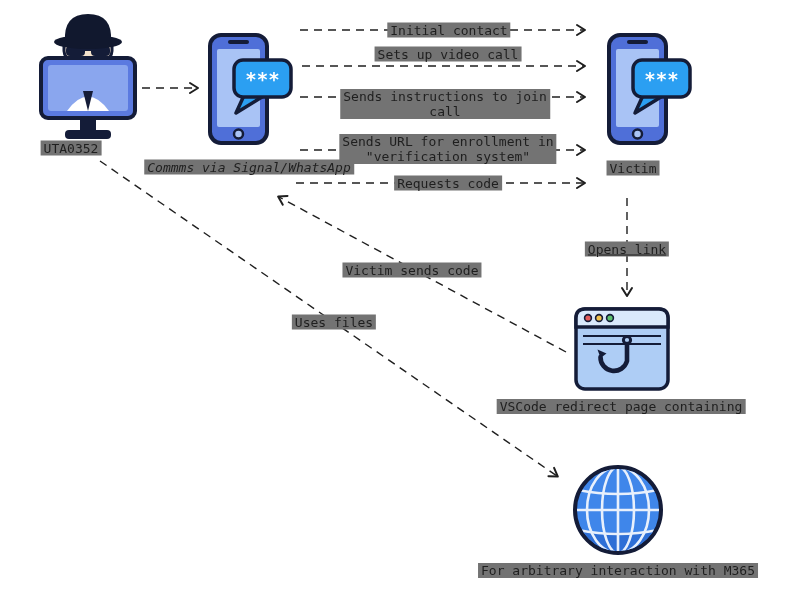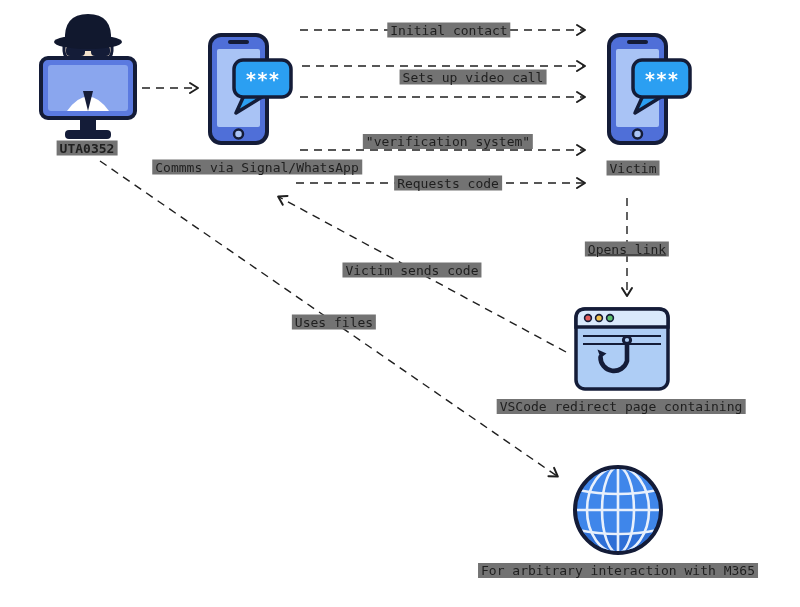--- a/index.html
+++ b/index.html
@@ -51,34 +51,34 @@
       <ellipse cx="50" cy="36" rx="34" ry="7" fill="#11182e"></ellipse>
       <path d="M27 36 Q25 8 50 8 Q75 8 73 36 Z" fill="#11182e"></path>
       <rect x="42" y="110" width="16" height="16" fill="#141c38"></rect>
       <rect x="27" y="124" width="46" height="9" rx="4" fill="#141c38"></rect>
       <rect x="3" y="52" width="94" height="60" rx="7" fill="#5b7ae0" stroke="#141c38" stroke-width="4"></rect>
       <rect x="10" y="59" width="80" height="46" rx="3" fill="#8aa6ee"></rect>
       <path d="M29 105 Q50 76 71 105 Z" fill="#ffffff"></path>
       <path d="M45 85 L50 105 L55 85 Z" fill="#141c38"></path>
     </svg>
   </div>
-  <div class="label c" style="left:87px;top:148px;font-weight:bold;">UTA0352</div>
+  <div class="label c" style="left:71px;top:148px;">UTA0352</div>
 
   <div class="icon" style="left:198px;top:33px;width:95px;height:125px;">
     <svg width="95" height="125" viewBox="0 0 95 125">
       <rect x="12" y="2" width="57" height="108" rx="11" fill="#4f6fd8" stroke="#141c38" stroke-width="4"></rect>
       <rect x="19" y="16" width="43" height="78" rx="2" fill="#a9c3f5"></rect>
       <rect x="30" y="7" width="21" height="4" rx="2" fill="#141c38"></rect>
       <circle cx="40.5" cy="101" r="4.5" fill="#a9c3f5" stroke="#141c38" stroke-width="2.5"></circle>
       <path d="M48 58 L38 80 L64 64 Z" fill="#2b9ff2" stroke="#141c38" stroke-width="3.5" stroke-linejoin="round"></path>
       <rect x="36" y="27" width="57" height="37" rx="9" fill="#2b9ff2" stroke="#141c38" stroke-width="3.5"></rect>
       <text x="64.5" y="52.5" text-anchor="middle" font-size="19" font-weight="bold" fill="#ffffff">***</text>
     </svg>
   </div>
-  <div class="label c" style="left:257px;top:167px;">Commms via Signal/WhatsApp</div>
+  <div class="label c" style="left:249px;top:167px;font-style:italic;">Commms via Signal/WhatsApp</div>
 
   <div class="icon" style="left:597px;top:33px;width:95px;height:125px;">
     <svg width="95" height="125" viewBox="0 0 95 125">
       <rect x="12" y="2" width="57" height="108" rx="11" fill="#4f6fd8" stroke="#141c38" stroke-width="4"></rect>
       <rect x="19" y="16" width="43" height="78" rx="2" fill="#a9c3f5"></rect>
       <rect x="30" y="7" width="21" height="4" rx="2" fill="#141c38"></rect>
       <circle cx="40.5" cy="101" r="4.5" fill="#a9c3f5" stroke="#141c38" stroke-width="2.5"></circle>
       <path d="M48 58 L38 80 L64 64 Z" fill="#2b9ff2" stroke="#141c38" stroke-width="3.5" stroke-linejoin="round"></path>
       <rect x="36" y="27" width="57" height="37" rx="9" fill="#2b9ff2" stroke="#141c38" stroke-width="3.5"></rect>
       <text x="64.5" y="52.5" text-anchor="middle" font-size="19" font-weight="bold" fill="#ffffff">***</text>
@@ -125,22 +125,27 @@
           <path d="M8 68 Q48 76 88 68"></path>
         </g>
       </g>
     </svg>
   </div>
   <div class="label cx" style="left:618px;top:563px;">
     <span>For arbitrary interaction with M365</span>
   </div>
 
   <div class="label c" style="left:449px;top:30px;">Initial contact</div>
-  <div class="label c" style="left:448px;top:77px;margin-left:25px;">Sets up video call</div>
+  <div class="label c" style="left:448px;top:54px;">Sets up video call</div>
+  <div class="label cx" style="left:445px;top:89px;">
+    <span>Sends instructions to join</span>
+    <span>call</span>
+  </div>
   <div class="label cx" style="left:448px;top:134px;">
+    <span>Sends URL for enrollment in</span>
     <span>"verification system"</span>
   </div>
   <div class="label c" style="left:448px;top:183px;text-align:center;">Requests code</div>
   <div class="label c" style="left:627px;top:249px;text-decoration:underline;">Opens link</div>
   <div class="label c" style="left:412px;top:270px;">Victim sends code</div>
   <div class="label c" style="left:334px;top:322px;">Uses files</div>
 
 </div>
 
 </body></html>

